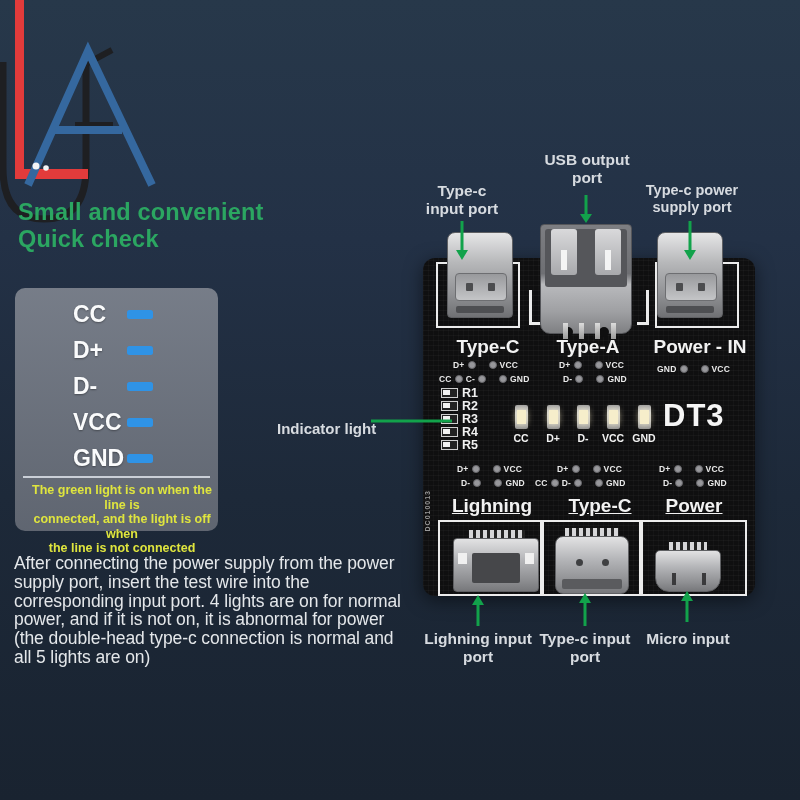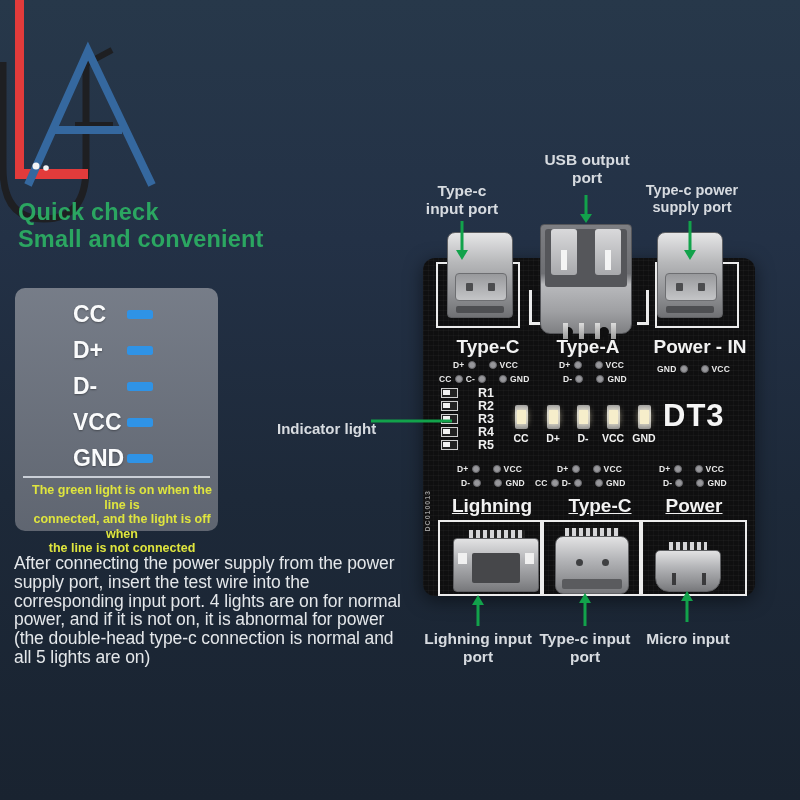--- a/index.html
+++ b/index.html
@@ -46,21 +46,21 @@
   .serial{position:absolute;left:1px;top:232px;writing-mode:vertical-rl;transform:rotate(180deg);
     font-size:7px;color:#999;letter-spacing:1px;font-weight:bold;}
   .wbox{position:absolute;border:2px solid #ececec;}
   .silk{position:absolute;color:#f2f2f2;font-weight:bold;text-align:center;font-size:19px;}
   .silk.big{font-size:19px;text-decoration:underline;}
   .padrow{position:absolute;display:flex;align-items:center;gap:3px;}
   .padrow .plabel{color:#e9e9e9;font-size:8.5px;font-weight:bold;letter-spacing:.2px;}
   .pad{width:8px;height:8px;border-radius:50%;background:#97979b;border:1px solid #66666a;box-sizing:border-box;}
   .sp{width:7px;height:1px;}
   .rstack{position:absolute;left:18px;top:130px;display:flex;flex-direction:column;gap:3px;}
-  .rrow{display:flex;align-items:center;gap:20px;height:10px;}
+  .rrow{display:flex;align-items:center;gap:4px;height:10px;}
   .rcomp{width:17px;height:10px;border:1.5px solid #cfcfcf;background:#222;box-sizing:border-box;position:relative;}
   .rcomp i{position:absolute;left:1px;top:1px;width:7px;height:5px;background:#f2f2f2;}
   .rlab{color:#f0f0f0;font-size:12.5px;font-weight:bold;}
   .led{position:absolute;top:147px;width:13px;height:24px;border-radius:2px;
     background:linear-gradient(180deg,#9e9e9e,#cfcfcf 30%,#bdbdbd 70%,#8f8f8f);}
   .led i{position:absolute;left:2px;right:2px;top:5px;bottom:5px;background:#f6eecb;
     box-shadow:0 0 7px rgba(250,240,200,.9);}
   .ledlab{position:absolute;top:174px;width:32px;text-align:center;color:#f2f2f2;
     font-size:10.5px;font-weight:bold;}
   .model{position:absolute;left:240px;top:140px;color:#f5f5f5;font-size:31px;font-weight:bold;letter-spacing:1px;}
@@ -111,22 +111,22 @@
     <rect x="15" y="0" width="9" height="178" fill="#e23b3b"></rect>
     <rect x="15" y="169" width="73" height="10" fill="#e23b3b"></rect>
     <rect x="75" y="122" width="38" height="8" fill="#1e1f22"></rect>
     <path d="M28,185 L88,51 L152,185" fill="none" stroke="#35689f" stroke-width="8"></path>
     <path d="M50,130 H122" stroke="#35689f" stroke-width="8"></path>
     <circle cx="36" cy="166" r="3.5" fill="#f3f4f6"></circle>
     <circle cx="46" cy="168" r="2.8" fill="#f3f4f6"></circle>
   </svg>
 
   <div class="tagline">
+    <div>Small and convenient</div>
     <div>Quick check</div>
-    <div>Small and convenient</div>
   </div>
 
   <div class="panel">
     <div class="lrow" style="top:11px">
       <span class="lbl">CC</span>
       <span class="dash"></span>
     </div>
     <div class="lrow" style="top:47px">
       <span class="lbl">D+</span>
       <span class="dash"></span>

